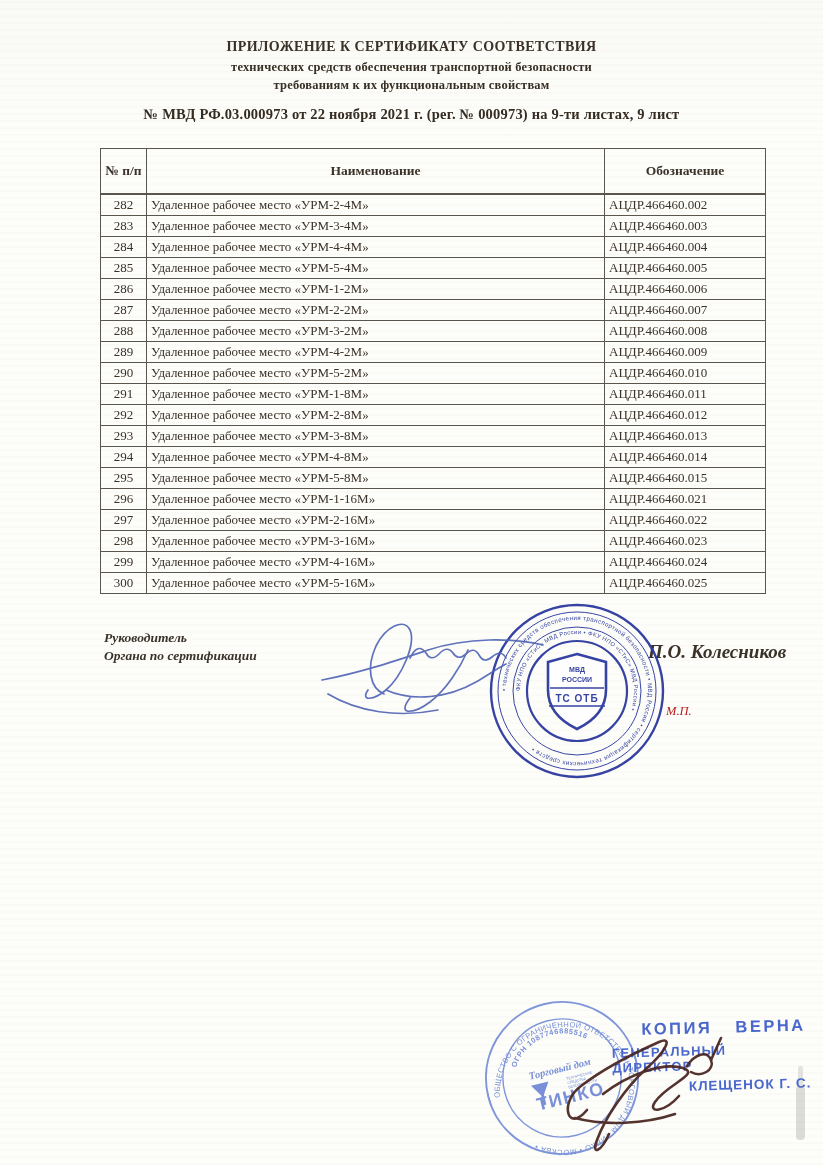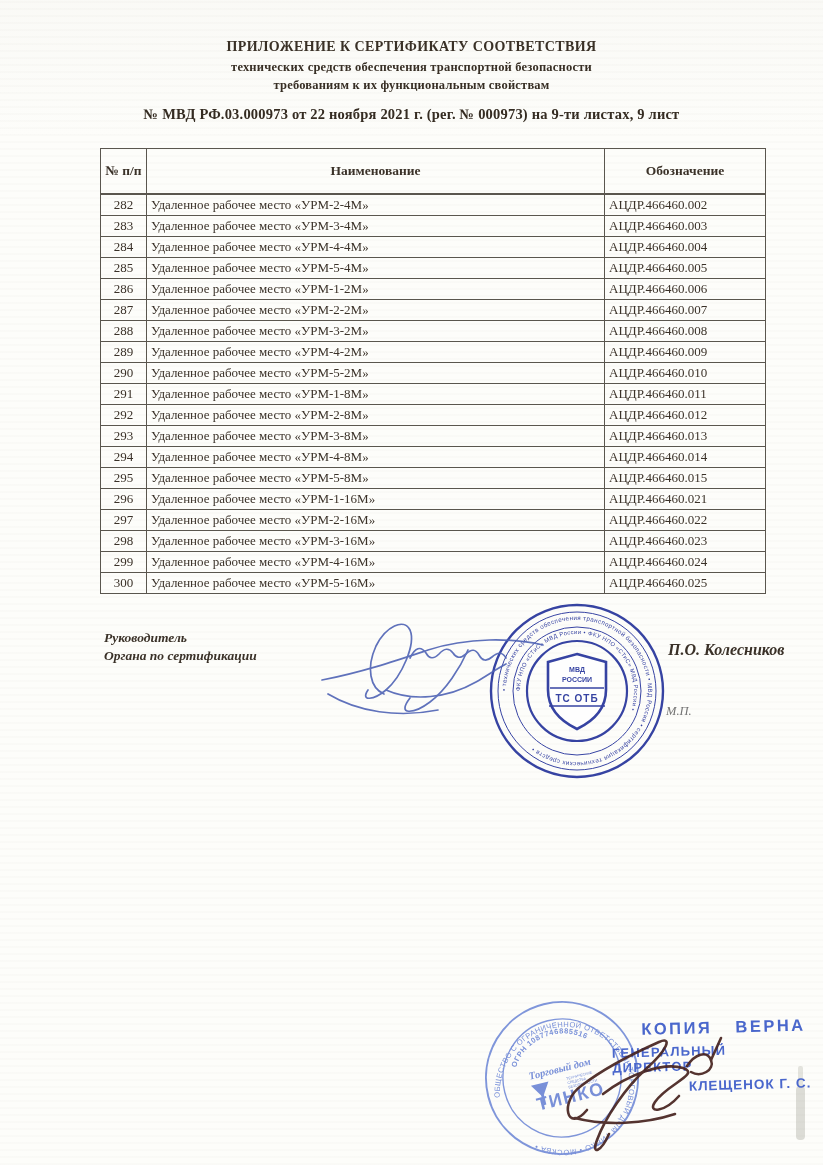--- a/index.html
+++ b/index.html
@@ -33,22 +33,22 @@
   table.doc thead th{
     font-weight:bold;text-align:center;height:44px;vertical-align:middle;
     border-bottom:2px solid #5a564e;font-size:13.5px;
   }
   table.doc tbody td{height:20px;vertical-align:middle;}
   td.num{text-align:center;}
   td.nm{padding-left:8px;}
   td.des{padding-left:14px;}
 
   .sig-left{position:absolute;left:104px;top:629px;font-weight:bold;font-style:italic;font-size:13.5px;line-height:1.35;color:#3a3128;}
-  .sig-name{position:absolute;left:648px;top:641px;font-weight:bold;font-style:italic;font-size:16px;color:#3a3128;z-index:1;margin-left:20px;}
-  .sig-mp{position:absolute;left:666px;top:704px;font-style:italic;font-size:12.5px;color:#737373;z-index:1;}
+  .sig-name{position:absolute;left:648px;top:641px;font-weight:bold;font-style:italic;font-size:19px;color:#3a3128;z-index:1;}
+  .sig-mp{position:absolute;left:666px;top:704px;font-style:italic;font-size:12.5px;color:#b91c1c;z-index:1;}
 
   .blue-sig{position:absolute;left:318px;top:598px;z-index:3;}
   .mvd-stamp{position:absolute;left:488px;top:602px;z-index:2;opacity:.95;}
   .tinko-stamp{position:absolute;left:482px;top:998px;transform:rotate(-14deg);opacity:.9;}
   .copy-stamp{position:absolute;left:608px;top:1018px;width:210px;color:#4a67cc;transform:rotate(-1.5deg);
     font-family:"Liberation Sans",sans-serif;font-weight:bold;z-index:1;}
   .copy-l1{font-size:16.5px;letter-spacing:2.5px;word-spacing:16px;padding-left:34px;}
   .copy-l2{font-size:13px;letter-spacing:1.2px;word-spacing:8px;margin-top:6px;padding-left:4px;}
   .copy-l3{font-size:13.5px;letter-spacing:1px;margin-top:5px;padding-left:80px;white-space:nowrap;}
   .dark-sig{position:absolute;left:545px;top:1022px;z-index:4;}

